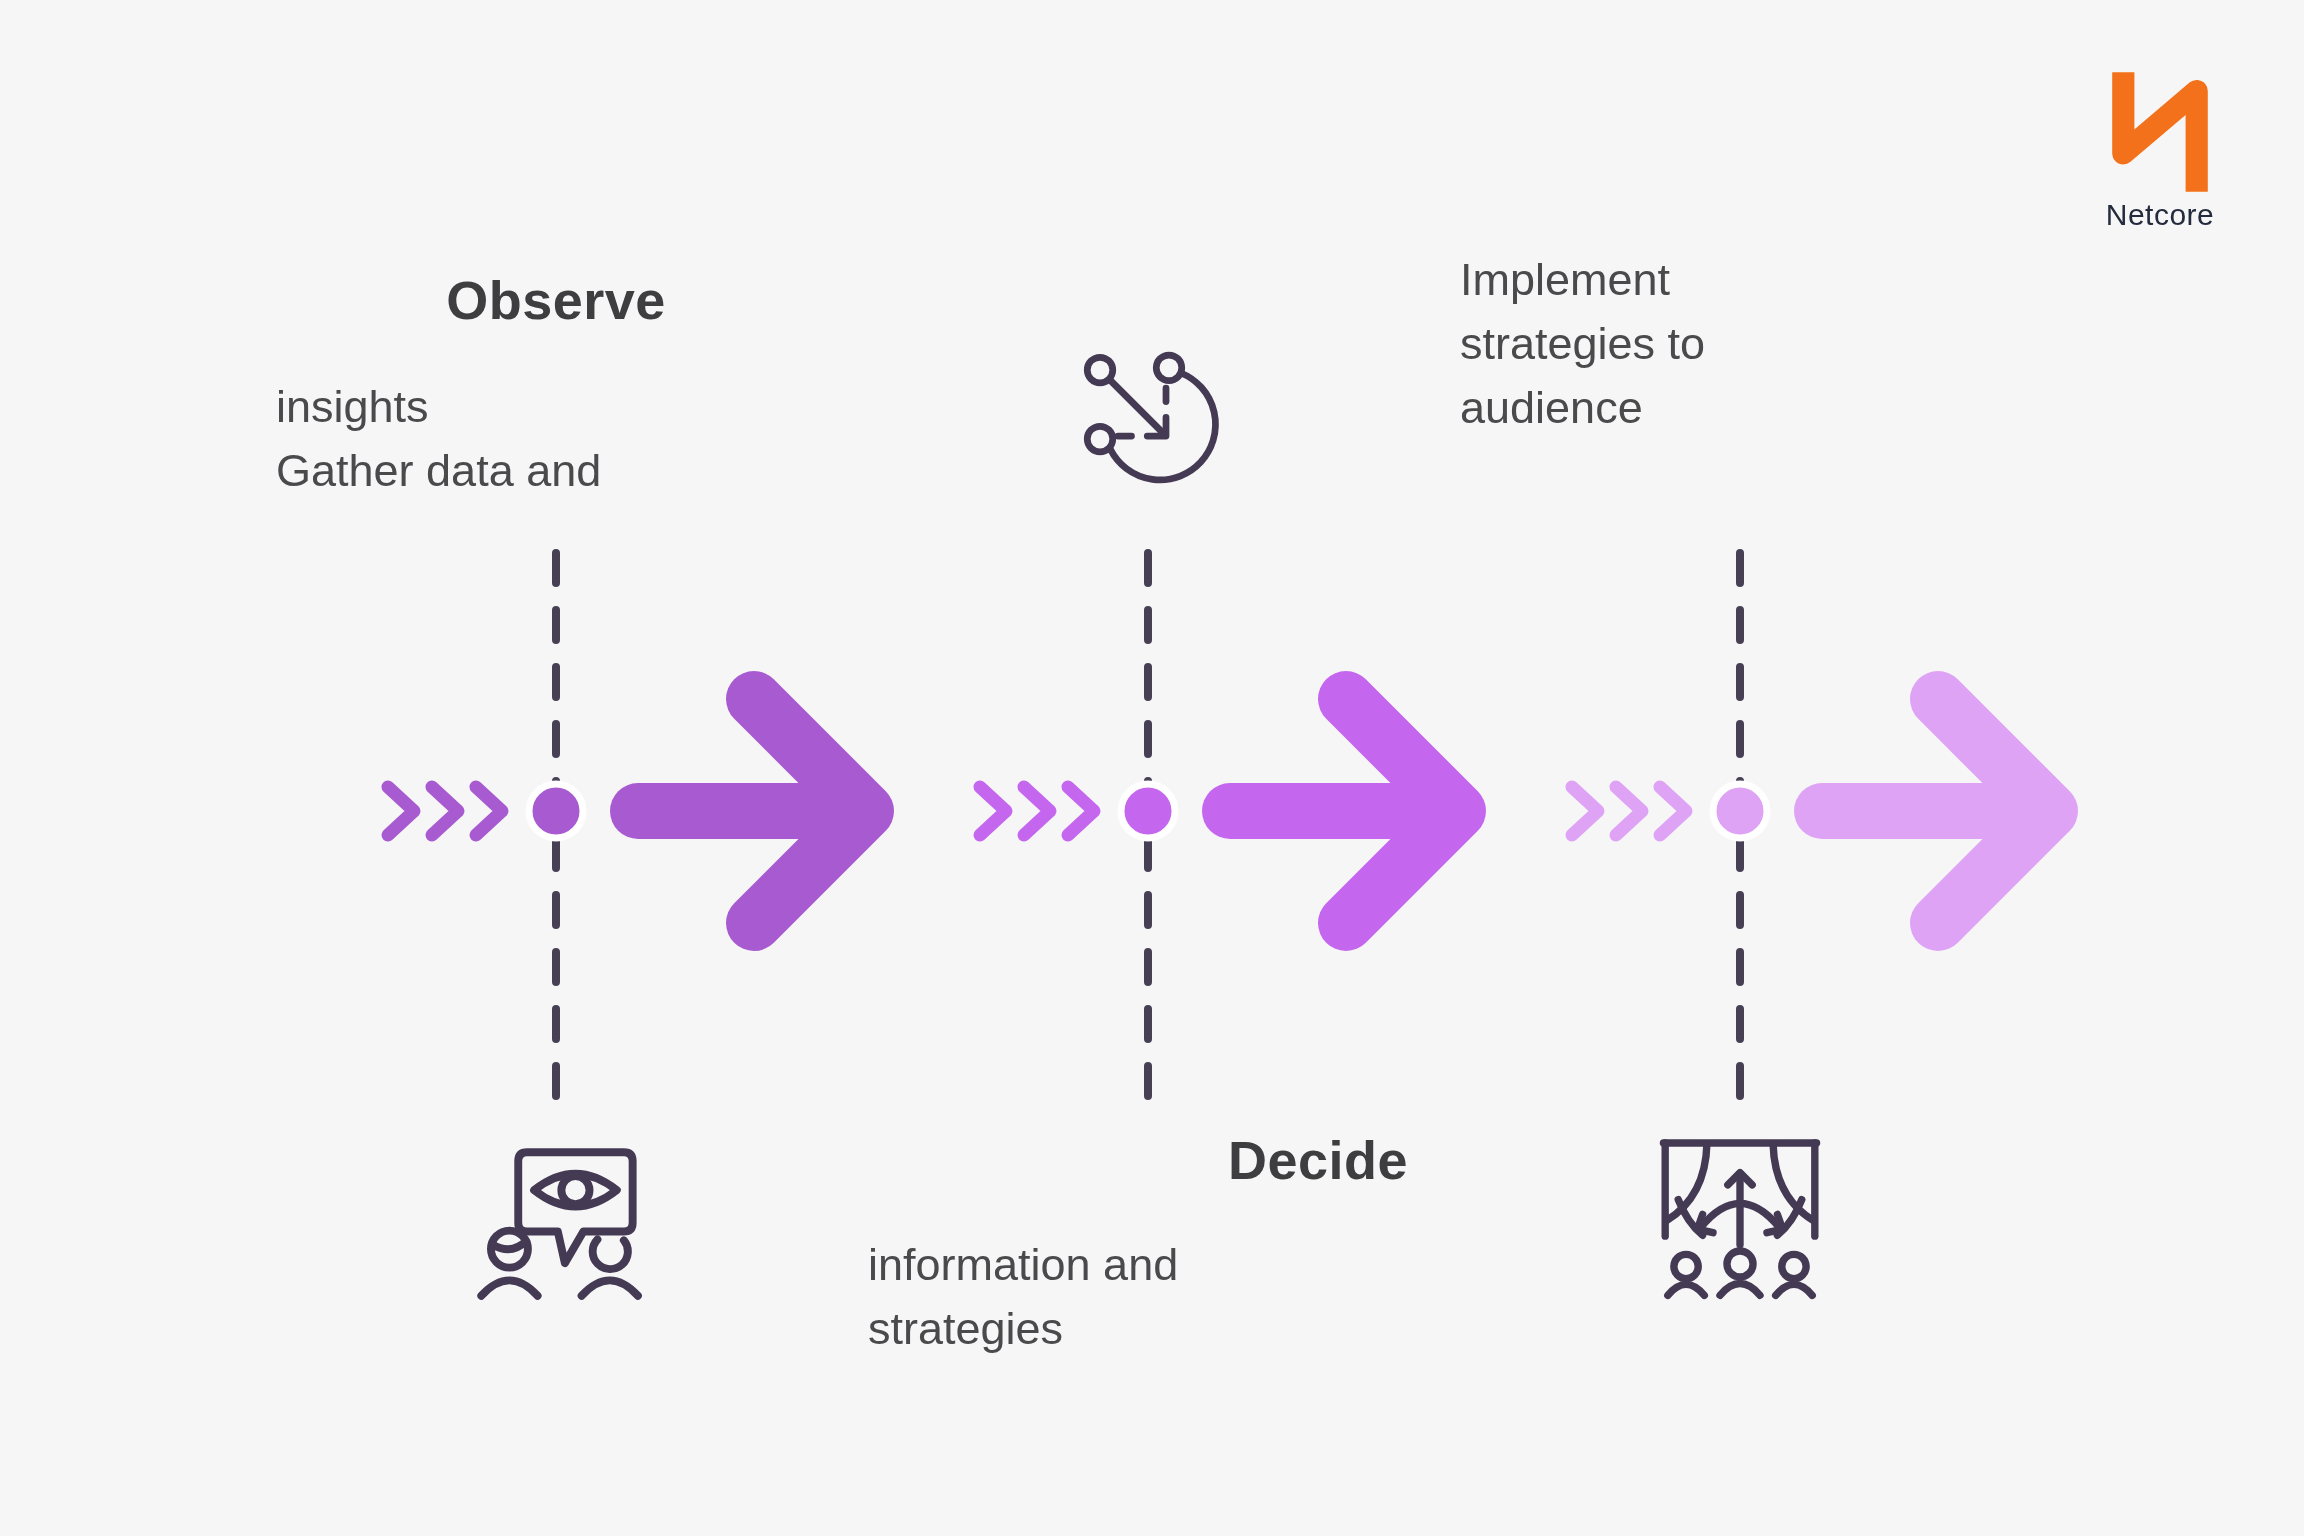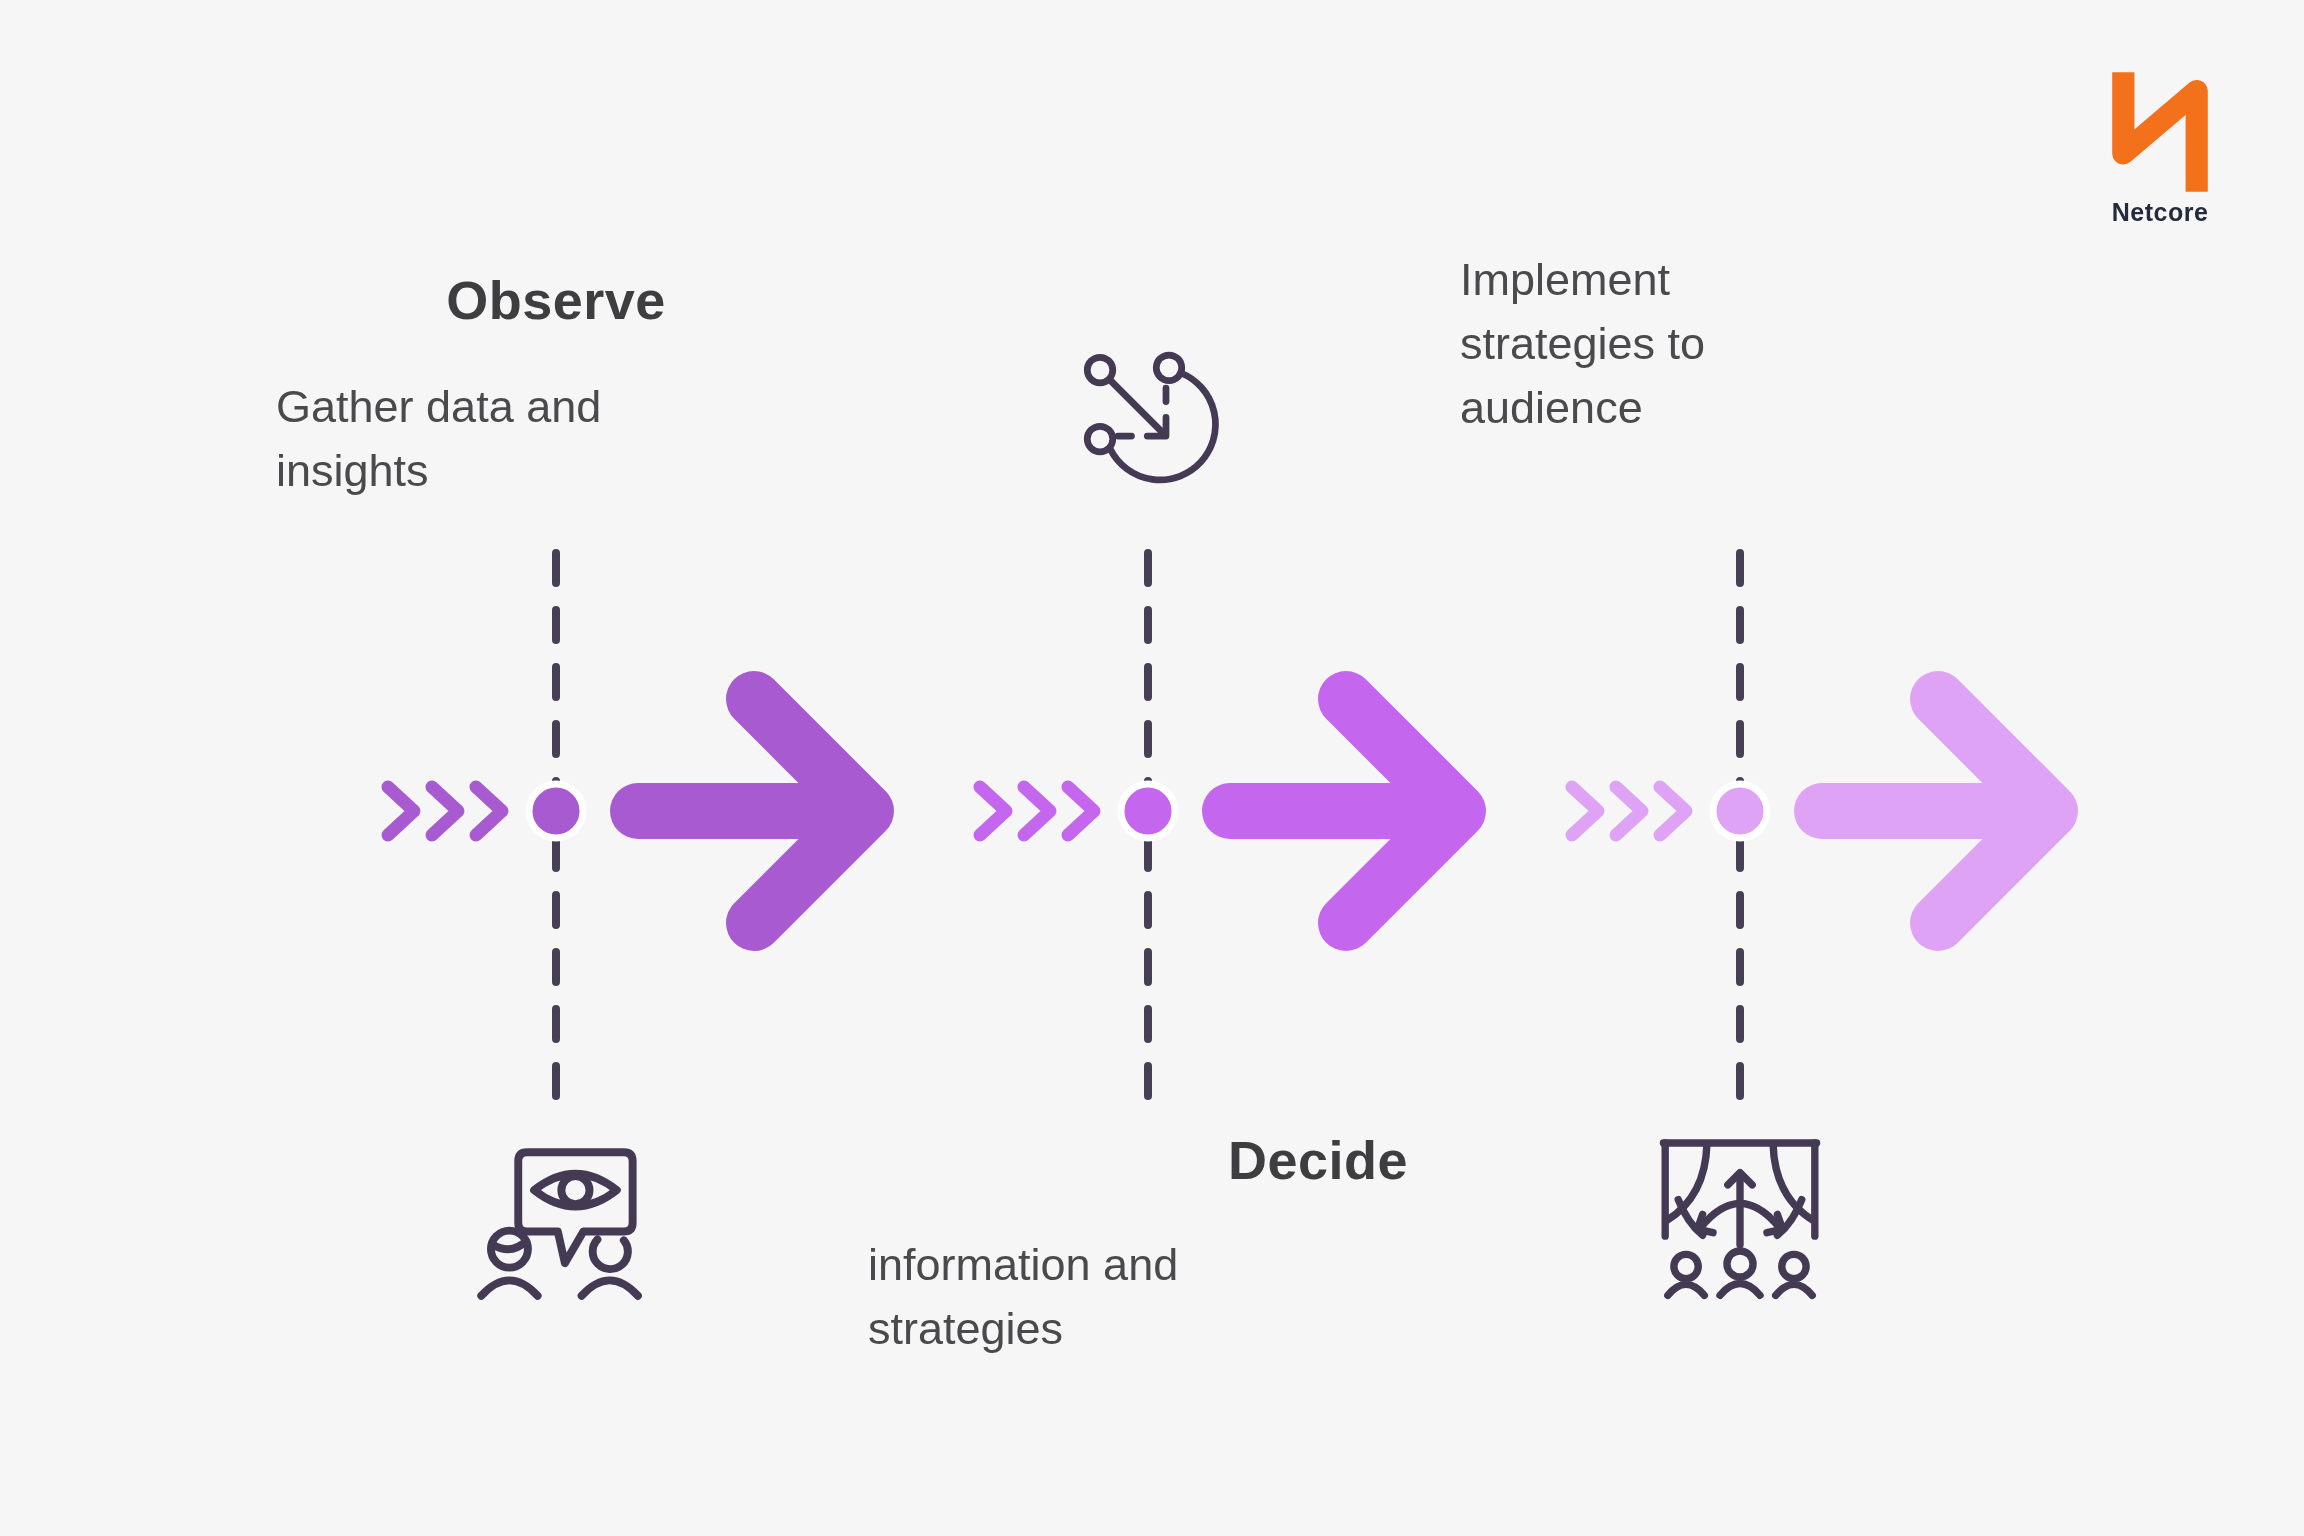--- a/index.html
+++ b/index.html
@@ -65,35 +65,35 @@
   #brand-mark{display:block;margin:0 auto;}
   #brand-mark path{
     fill:none;
     stroke:var(--brand-orange,#F3711A);
     stroke-width:26;
     stroke-linejoin:round;
     stroke-linecap:butt;
   }
   #brand-name{
     margin-top:2px;
-    font-weight:700;
-    font-size:25px;
+    font-weight:400;
+    font-size:30px;
     letter-spacing:.5px;
     color:var(--brand-navy,#232B3D);
   }
 </style>
 </head>
 <body>
 
 <div id="canvas" style="--bg: #F7F6F7; --title-color: #3E3E40; --body-color: #4A4A4C; --icon-color: #453A54; --dash-color: #474055; --brand-orange: #F3711A; --brand-navy: #232B3D; --accent1: #A85BD0; --accent2: #C566EE; --accent3: #DFA3F5;">
 
   <div class="step-title" style="left:296px;top:270px;">Observe</div>
   <div class="step-desc" style="left:276px;top:375px;">
+      <div>insights</div>
       <div>Gather data and</div>
-      <div>insights</div>
     </div>
 
   <div class="step-title" style="left:888px;top:1130px;text-align:right;">Decide</div>
   <div class="step-desc" style="left:868px;top:1233px;">
       <div>information and</div>
       <div>strategies</div>
     </div>
 
   <div class="step-desc" style="left:1460px;top:248px;">
       <div>Implement</div>

